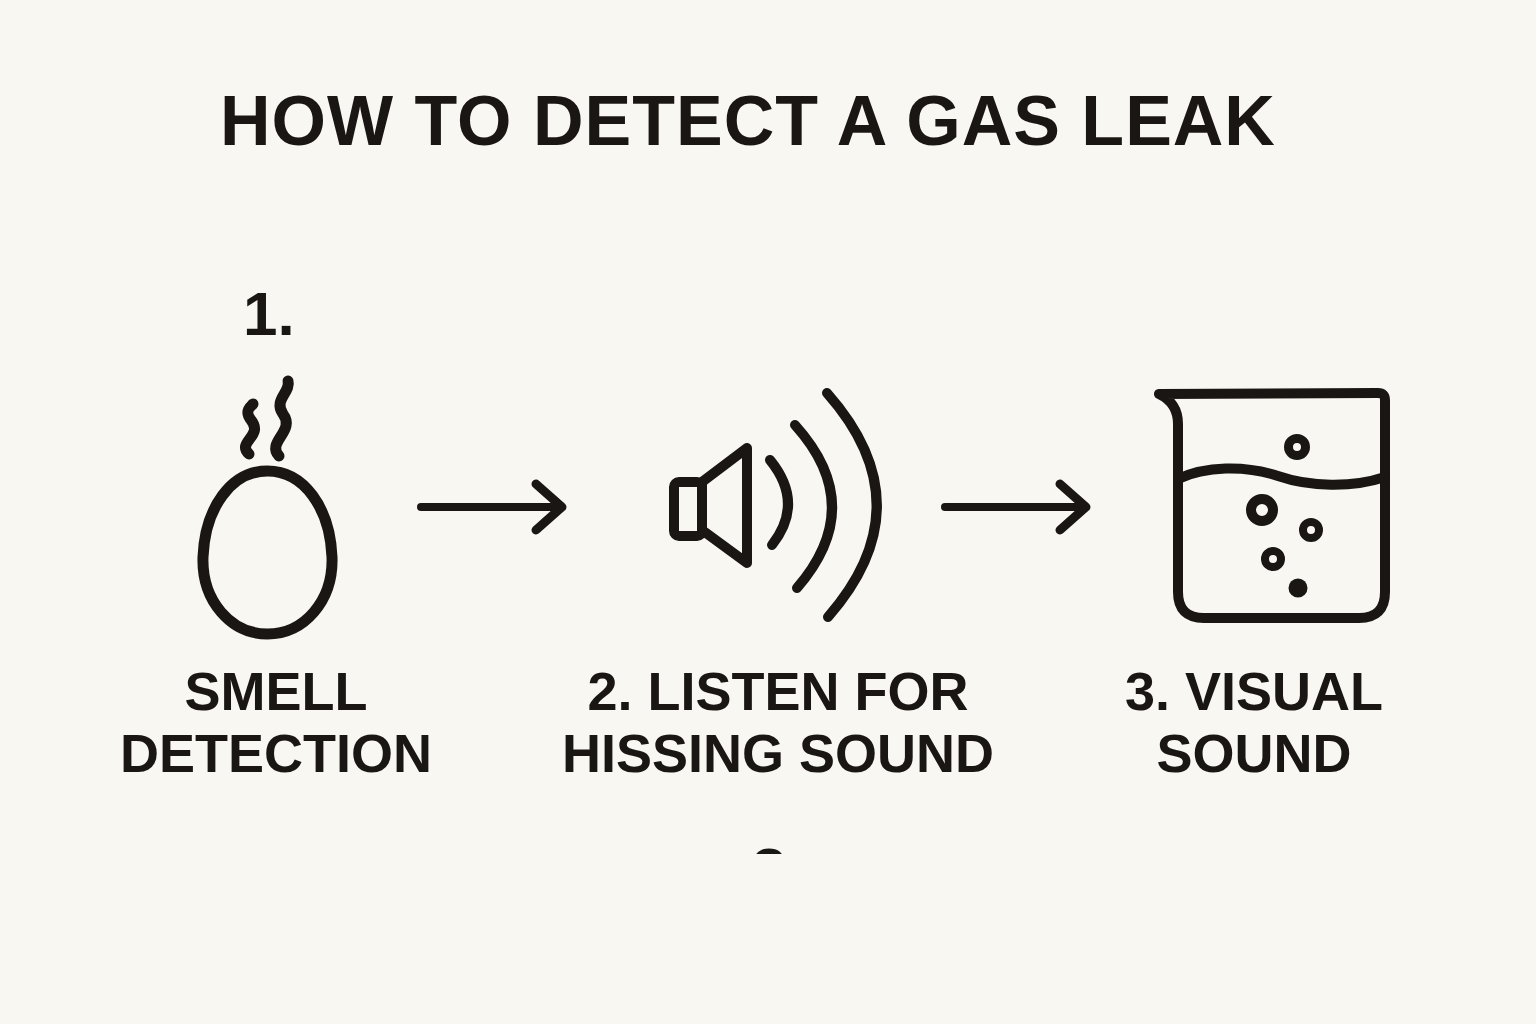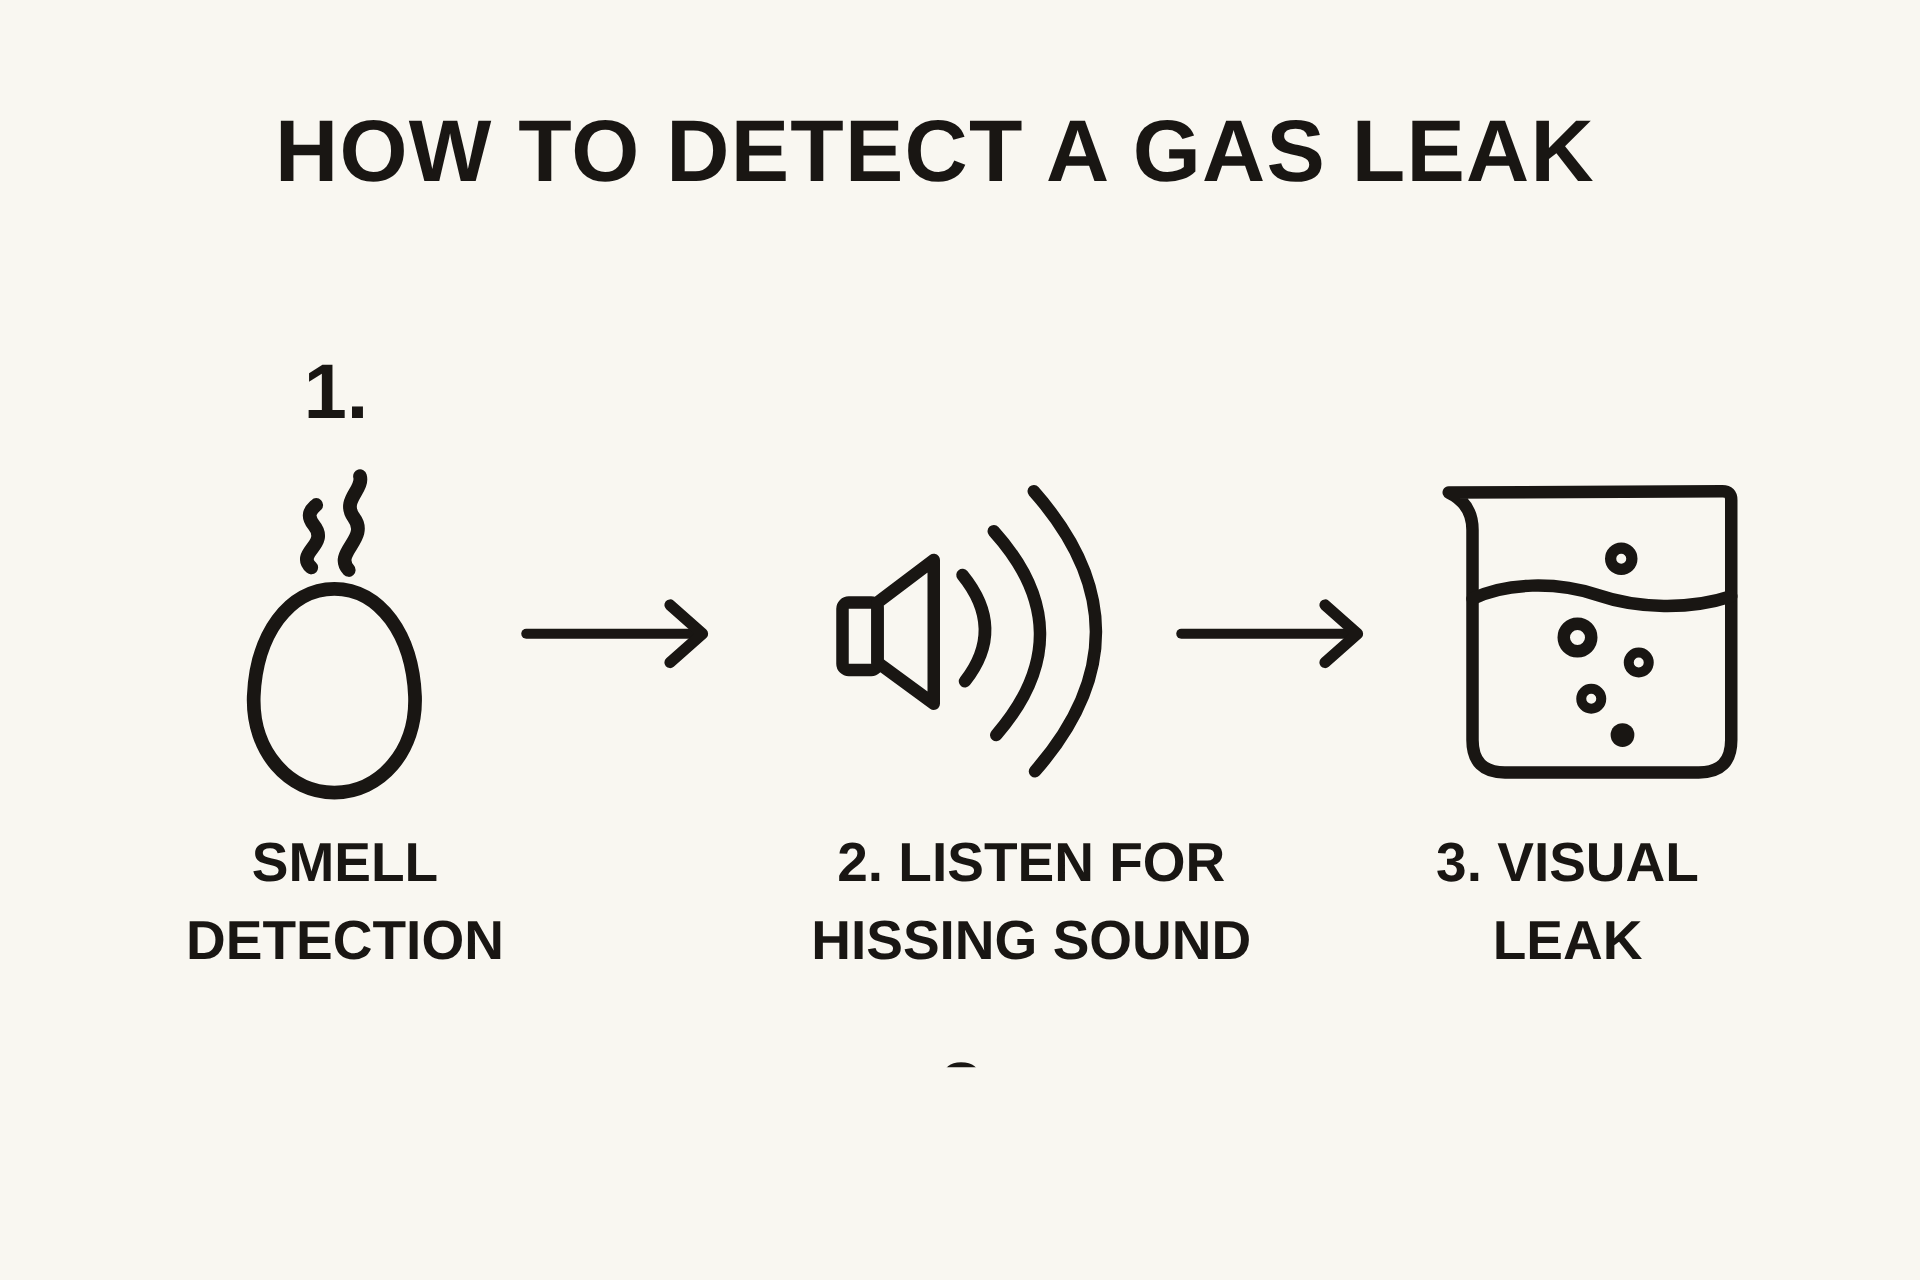--- a/index.html
+++ b/index.html
@@ -49,27 +49,27 @@
   .speaker-svg { left: 655px; top: 383px; width: 235px; height: 240px; }
   .beaker-svg  { left: 1150px; top: 383px; width: 245px; height: 245px; }
   .arrow-svg   { position: absolute; top: 470px; width: 160px; height: 75px; color: var(--ink); }
   .arrow-1 { left: 412px; }
   .arrow-2 { left: 936px; }
   .step-label {
     position: absolute;
     top: 660px;
     transform: translateX(-50%);
     text-align: center;
-    font-size: 44px;
+    font-size: 54px;
     font-weight: 700;
     line-height: 62px;
     white-space: nowrap;
   }
   .label-1 { left: 276px; }
-  .label-2 { left: 778px; margin-left: 47px; }
+  .label-2 { left: 778px; }
   .label-3 { left: 1254px; }
   .step-label span { display: block; }
 </style>
 </head>
 <body>
 
 <div class="canvas">
 
   <div class="title">HOW TO DETECT A GAS LEAK</div>
 
@@ -112,18 +112,18 @@
   <div class="step-label label-1">
     <span>SMELL</span>
     <span>DETECTION</span>
   </div>
   <div class="step-label label-2">
     <span>2. LISTEN FOR</span>
     <span>HISSING SOUND</span>
   </div>
   <div class="step-label label-3">
     <span>3. VISUAL</span>
-    <span>LEAK</span>
+    <span>SOUND</span>
   </div>
 
   <div class="marker marker-footer">2</div>
 
 </div>
 
 </body></html>

